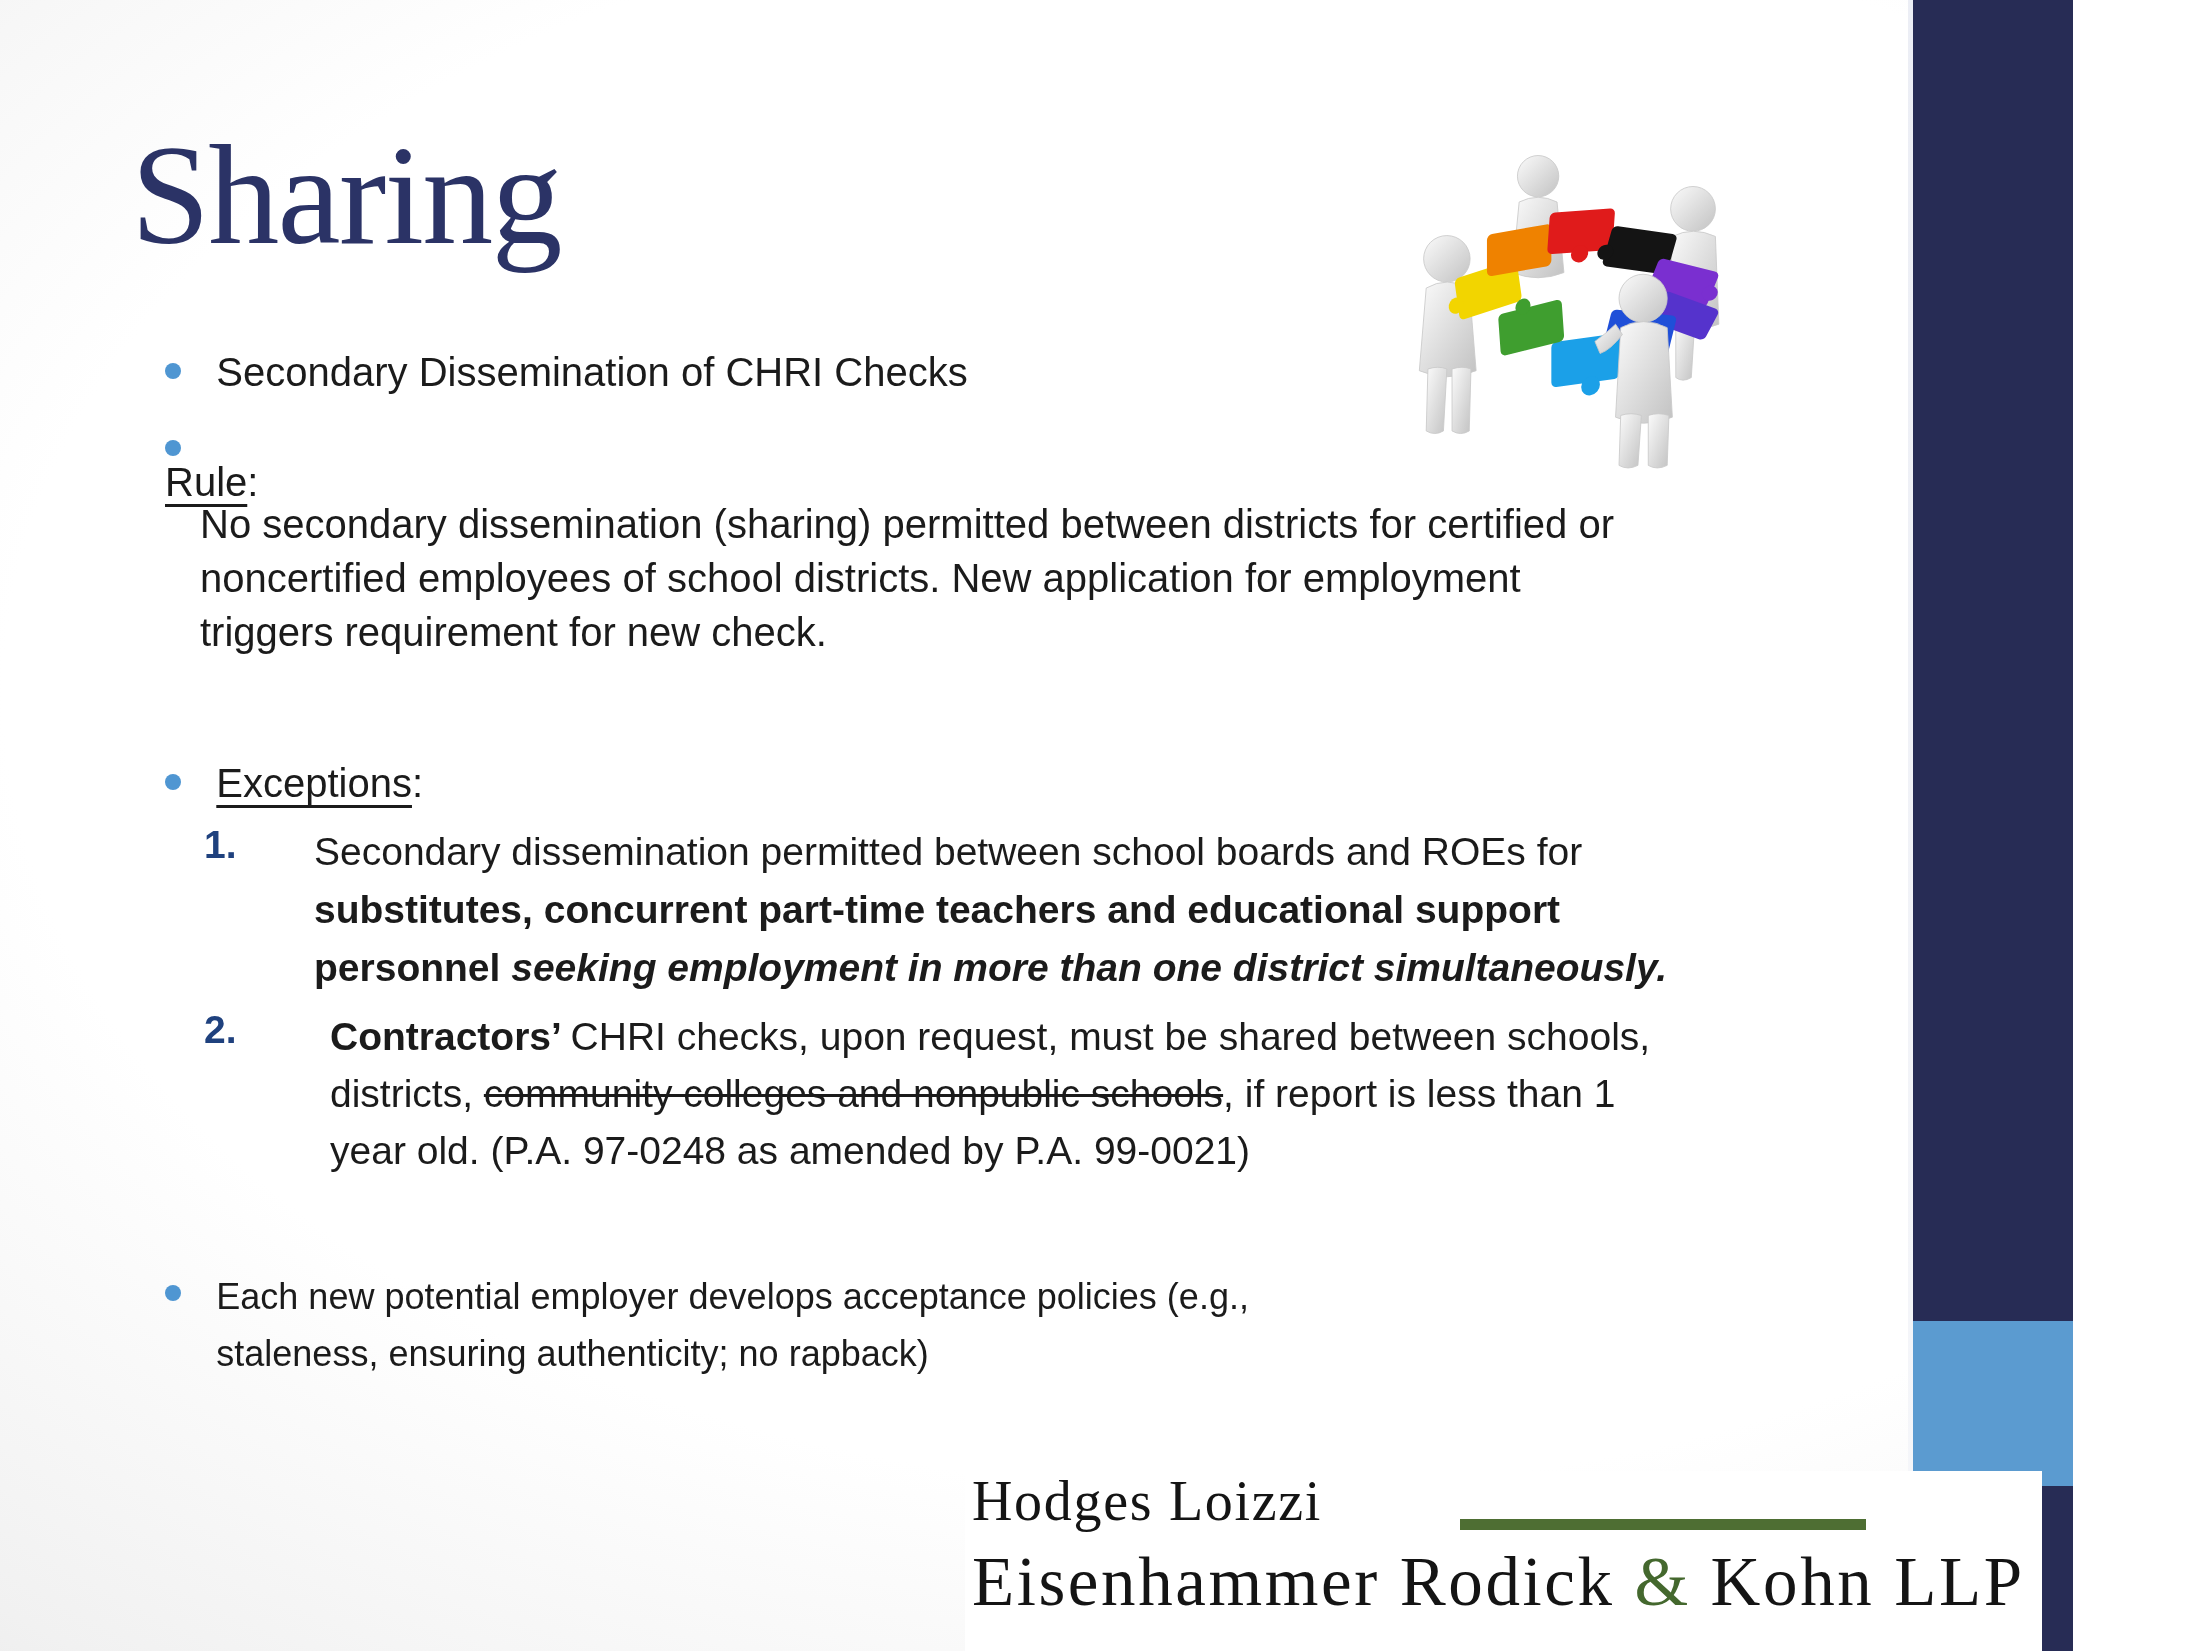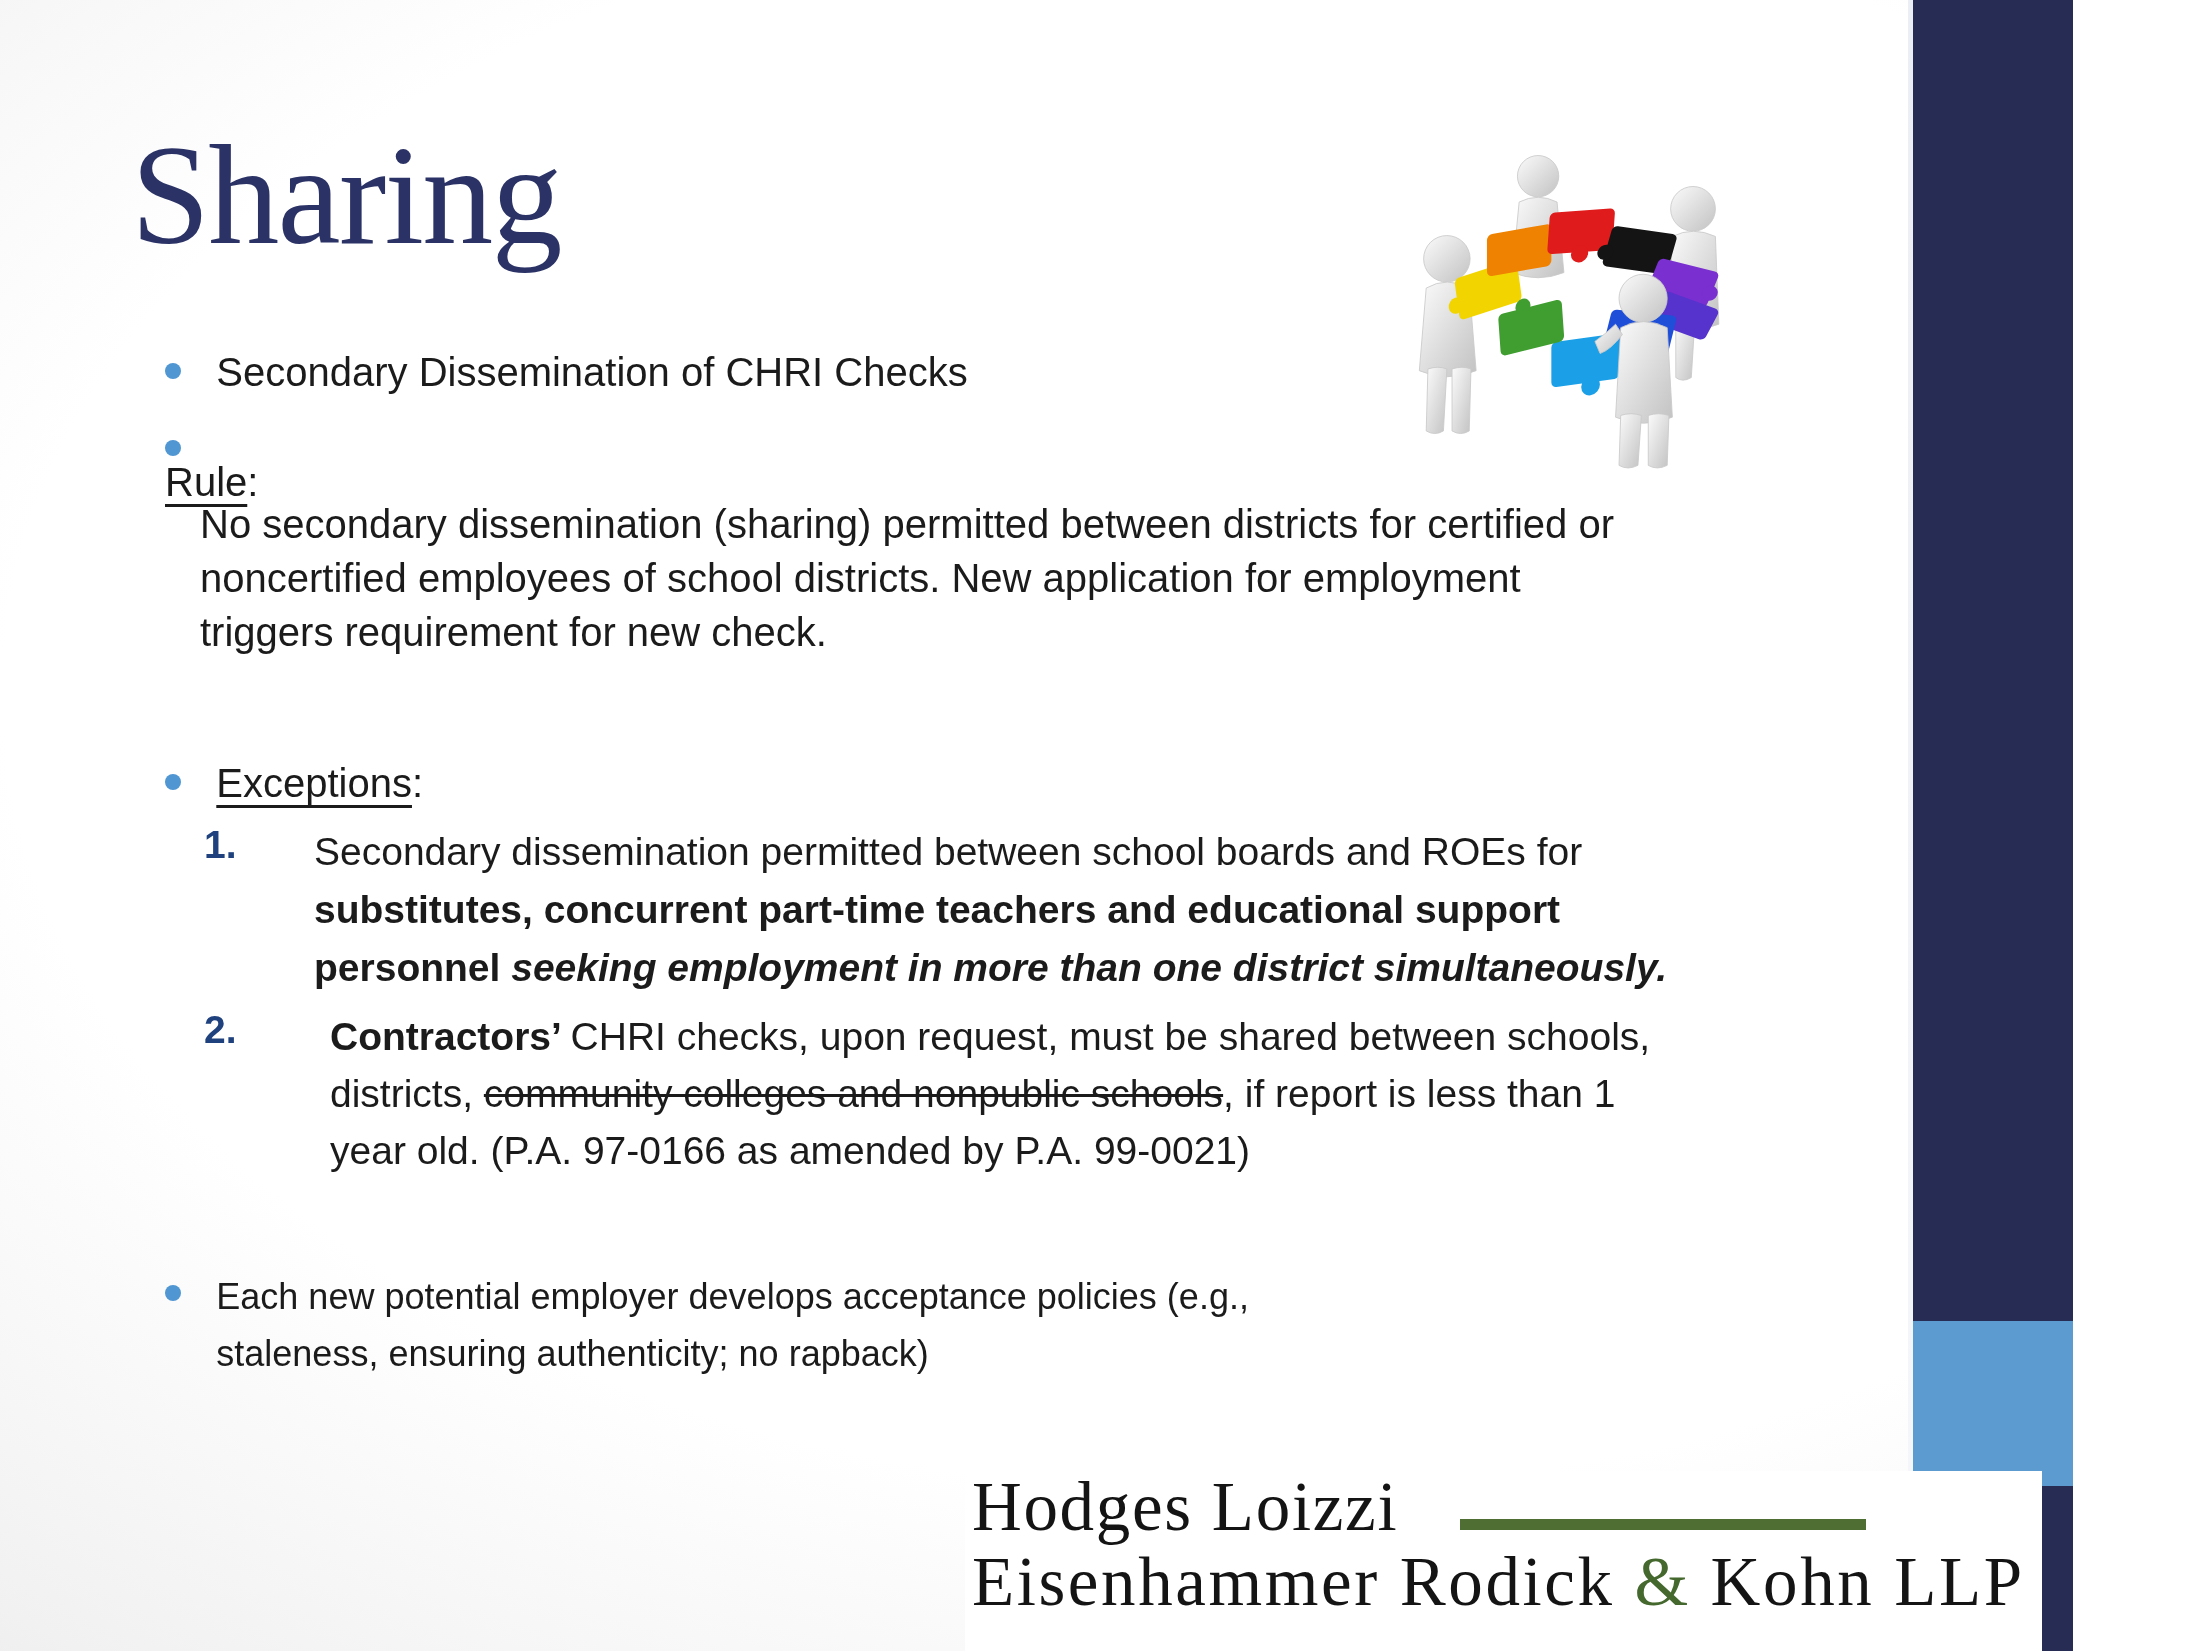--- a/index.html
+++ b/index.html
@@ -47,21 +47,21 @@
 
   .blast{top:1268px;left:165px;width:1635px;font-size:36px;line-height:57px;}
 
   
   .clipart{position:absolute;left:1409px;top:145px;width:315px;height:324px;}
 
   
   .logobox{position:absolute;left:965px;top:1471px;width:1077px;height:181px;background:#ffffff;}
   .hl1{position:absolute;left:6.9px;top:1.7px;
     font-family:"Liberation Serif","DejaVu Serif",serif;
-    font-size:69px;letter-spacing:1.7px;color:#141414;line-height:1;}
+    font-size:56px;letter-spacing:1.7px;color:#141414;line-height:1;}
   .hl-rule{position:absolute;left:495px;top:48px;width:406px;height:11.2px;background:#4e6e33;}
   .hl2{position:absolute;left:6.9px;top:77px;
     font-family:"Liberation Serif","DejaVu Serif",serif;
     font-size:69px;letter-spacing:2.6px;color:#141414;line-height:1;white-space:nowrap;}
   .amp{color:#44682e;}
 </style>
 </head>
 <body>
 
 <div class="slide">
@@ -173,21 +173,21 @@
   <div class="itembody ib1">
     <span>Secondary dissemination permitted between school boards and ROEs for</span><br>
     <b>substitutes, concurrent part-time teachers and educational support</b><br>
     <b>personnel </b><span class="bi">seeking employment in more than one district simultaneously.</span>
   </div>
 
   <div class="num num2">2.</div>
   <div class="itembody ib2">
     <b>Contractors’ </b><span>CHRI checks, upon request, must be shared between schools,</span><br>
     <span>districts, </span><span class="strike">community colleges and nonpublic schools</span><span>, if report is less than 1</span><br>
-    <span>year old. (P.A. 97-0166 as amended by P.A. 99-0021)</span>
+    <span>year old. (P.A. 97-0248 as amended by P.A. 99-0021)</span>
   </div>
 
   <div class="brow blast">
     <span class="dot"></span>
     <span class="ml">Each new potential employer develops acceptance policies (e.g.,
 staleness, ensuring authenticity; no rapback)</span>
   </div>
 
   <div class="logobox">
     <div class="hl1">Hodges Loizzi</div>

